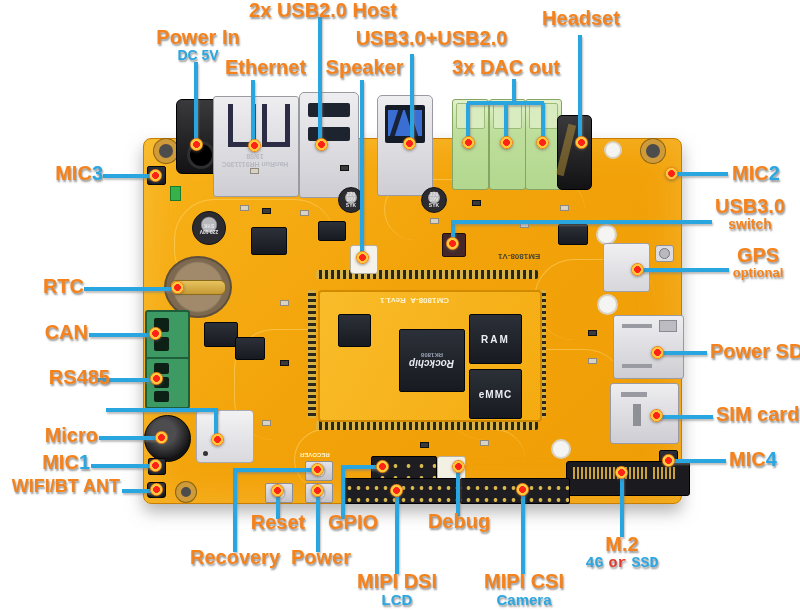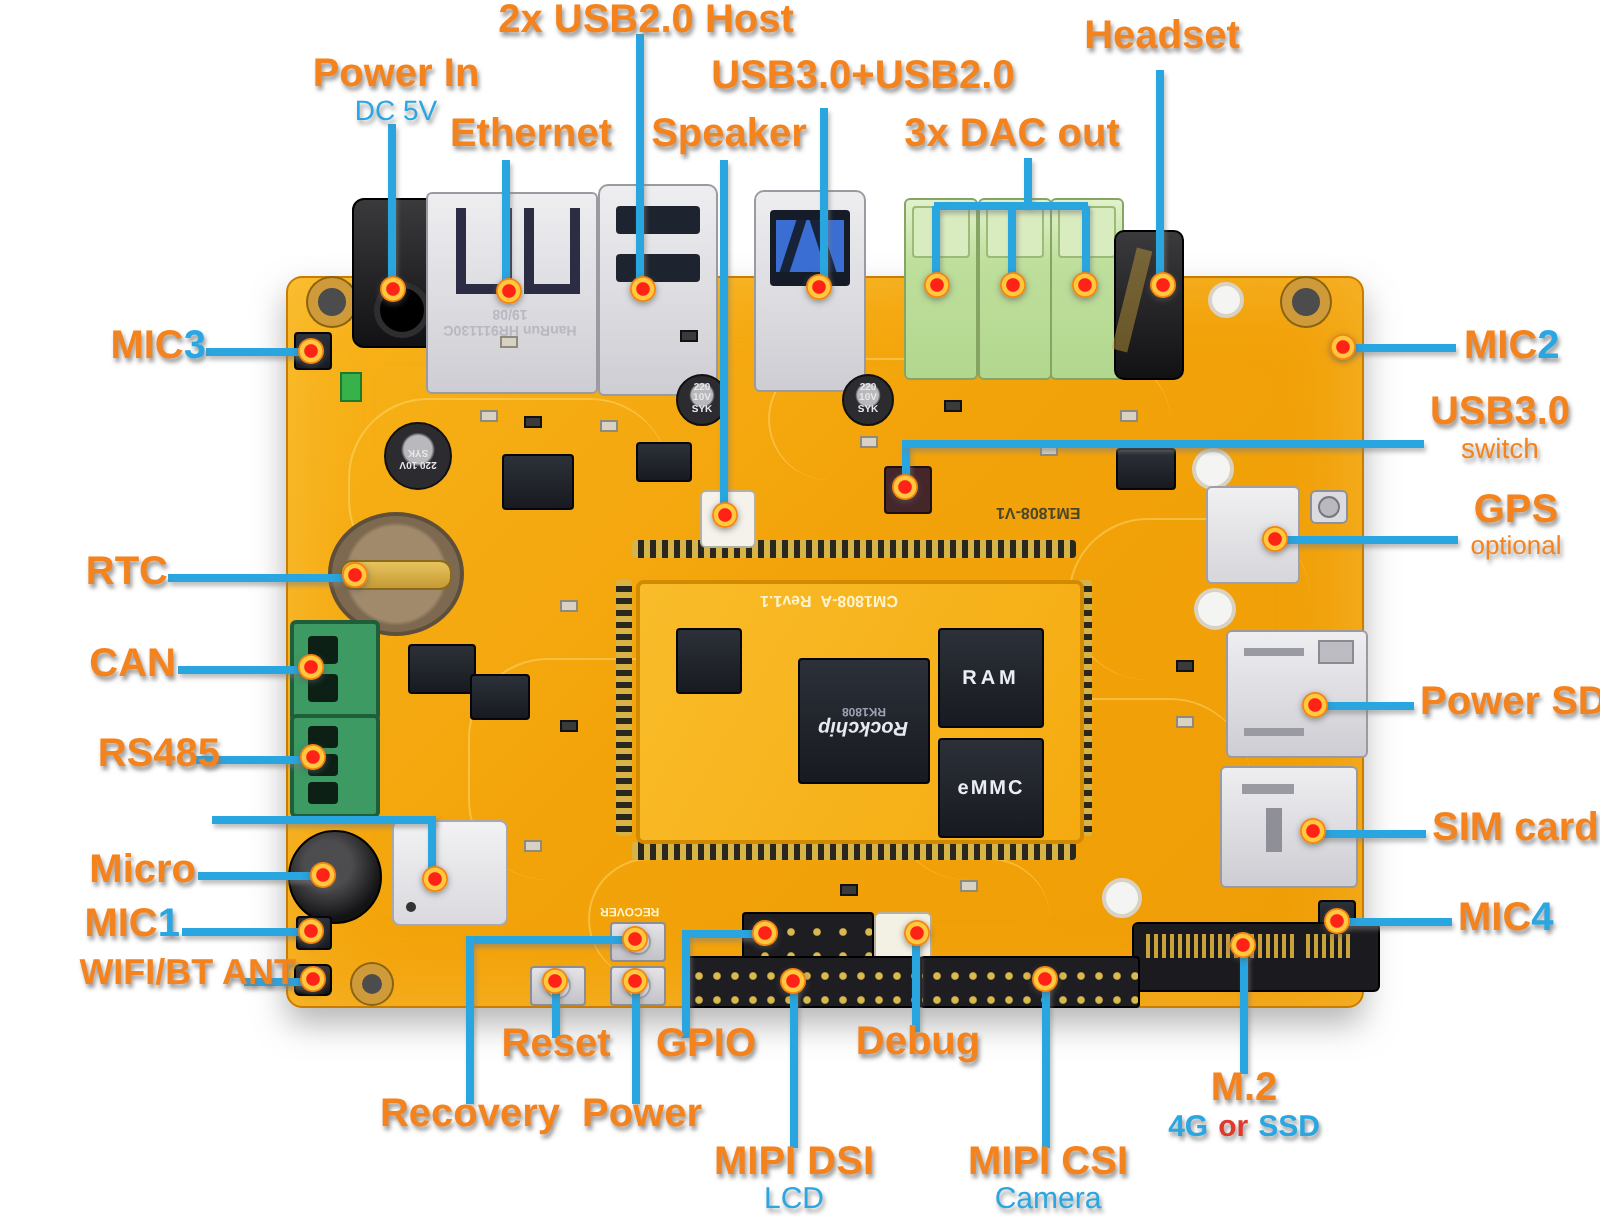--- a/index.html
+++ b/index.html
@@ -3,28 +3,28 @@
 <meta charset="utf-8">
 <style>
   html,body{margin:0;padding:0;background:#fff;}
   .stage{position:relative;width:800px;height:610px;background:#fff;overflow:hidden;
          font-family:"Liberation Sans","DejaVu Sans",sans-serif;}
   
   .callout{position:absolute;z-index:7;display:flex;flex-direction:column;align-items:center;
            line-height:1.02;text-align:center;}
   .callout .lbl{font-weight:bold;font-size:20px;color:#F5831D;white-space:nowrap;
                 text-shadow:1px 2px 2px rgba(125,125,125,.8);}
-  .callout .sub{font-weight:normal;font-size:14px;white-space:nowrap;margin-top:1px;
+  .callout .sub{font-weight:bold;font-size:14px;white-space:nowrap;margin-top:1px;
                 text-shadow:1px 2px 2px rgba(125,125,125,.8);}
   .callout .sub.orange{color:#F5831D;}
   .callout .sub.blue{color:#2AA7E2;}
   .blue{color:#2AA7E2;}
   .red{color:#E0392B;}
   .subrow{display:flex;gap:5px;font-weight:bold;font-size:15px;
-          text-shadow:1px 2px 2px rgba(125,125,125,.8);}
+          text-shadow:1px 2px 2px rgba(125,125,125,.8);font-family:Liberation Mono, monospace;}
   .alignr{align-items:flex-end;text-align:right;}
   .alignl{align-items:flex-start;text-align:left;}
   
   .ln{position:absolute;background:#29A5DF;z-index:5;box-shadow:1px 2px 2px rgba(130,130,130,.5);}
   .dot{position:absolute;width:13px;height:13px;border-radius:50%;z-index:6;
        background:radial-gradient(circle,#ff2317 0 34%,#ffc83e 40% 58%,#f2830f 64% 100%);
        box-shadow:0 1px 3px rgba(90,90,90,.65);}
   
   .board{position:absolute;left:143px;top:138px;width:537px;height:364px;border-radius:8px;
          background:linear-gradient(135deg,#f8b31a 0%,#f3a30a 45%,#ef9d06 100%);
@@ -309,21 +309,21 @@
   </div>
   <div class="callout alignr" style="left:32px;top:367px;width:78px;">
     <span class="lbl">RS485</span>
   </div>
   <div class="callout alignr" style="left:20px;top:425px;width:78px;">
     <span class="lbl">Micro</span>
   </div>
   <div class="callout alignr" style="left:28px;top:452px;width:62px;">
     <span class="lbl"><span>MIC</span><span class="blue">1</span></span>
   </div>
-  <div class="callout alignr" style="left:16px;top:477px;width:120px;padding-left:12px;">
+  <div class="callout alignr" style="left:0px;top:477px;width:120px;">
     <span class="lbl" style="font-size:18px;">WIFI/BT ANT</span>
   </div>
   <div class="callout alignl" style="left:732px;top:163px;width:64px;">
     <span class="lbl"><span>MIC</span><span class="blue">2</span></span>
   </div>
   <div class="callout" style="left:710px;top:196px;width:80px;">
     <span class="lbl">USB3.0</span>
     <span class="sub orange">switch</span>
   </div>
   <div class="callout" style="left:722px;top:245px;width:72px;">

